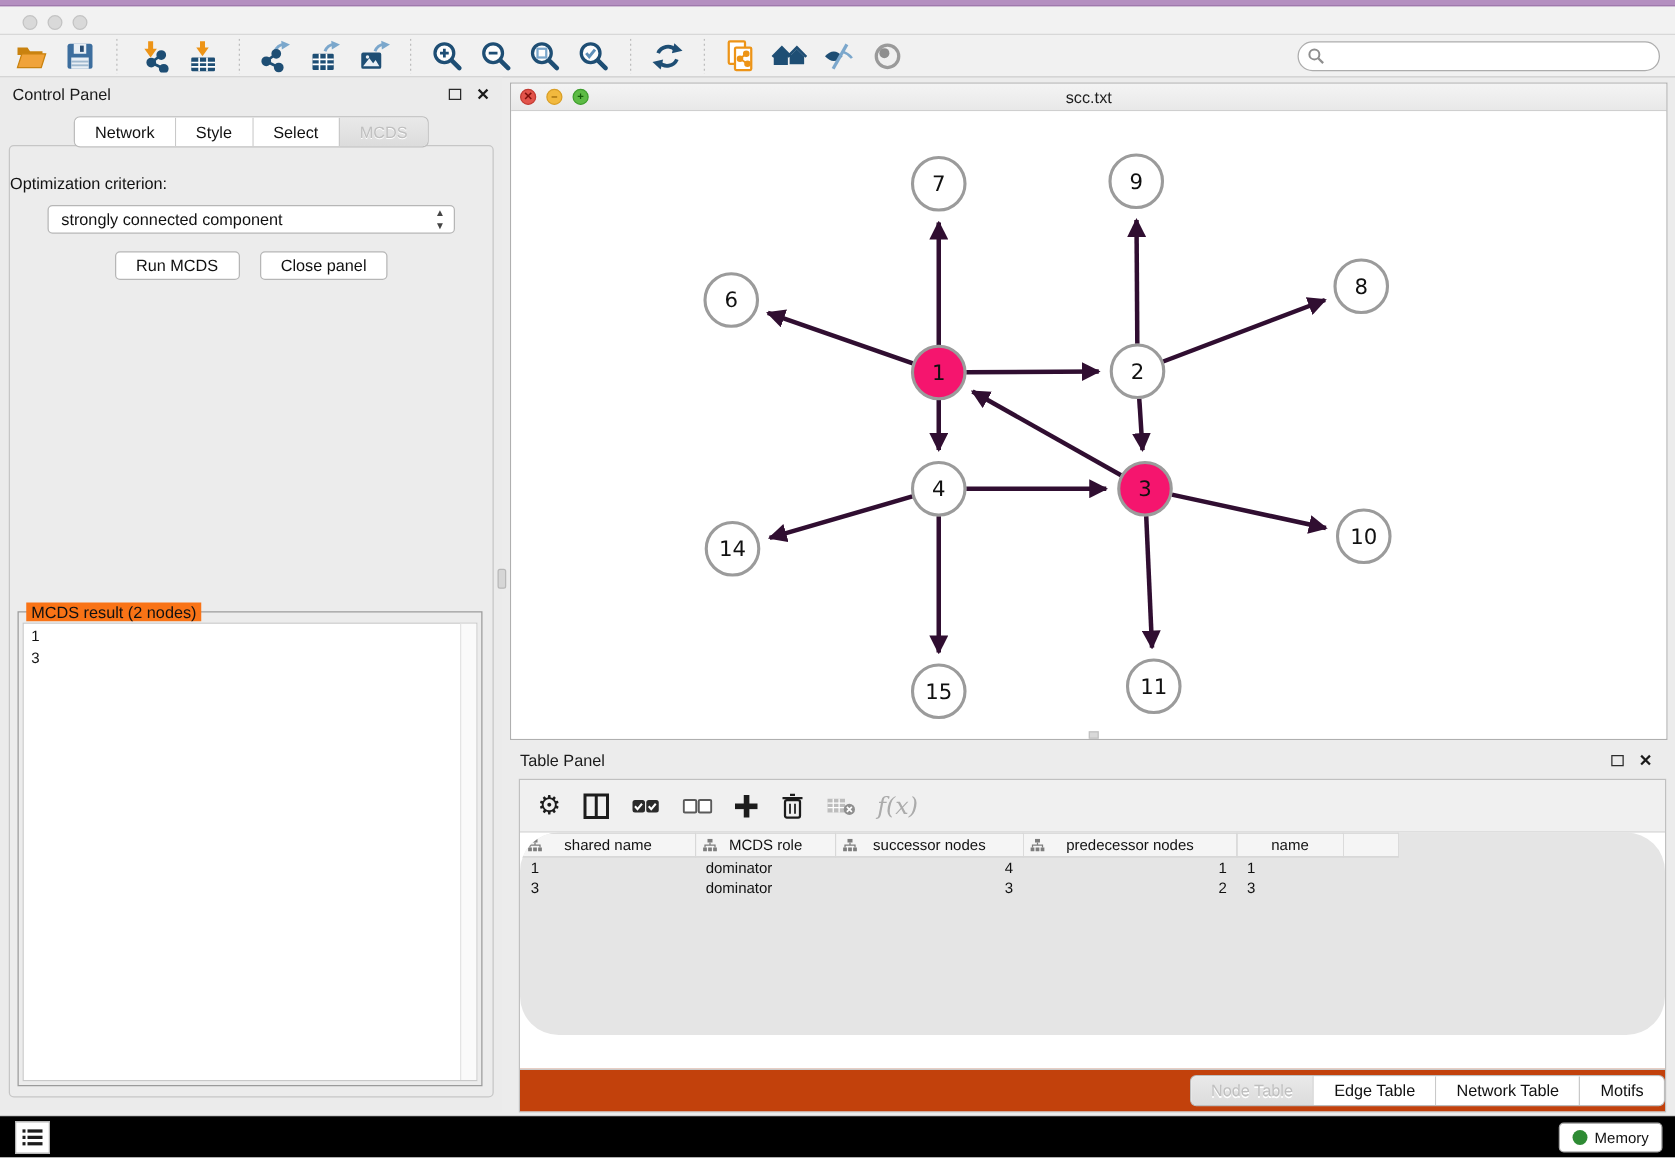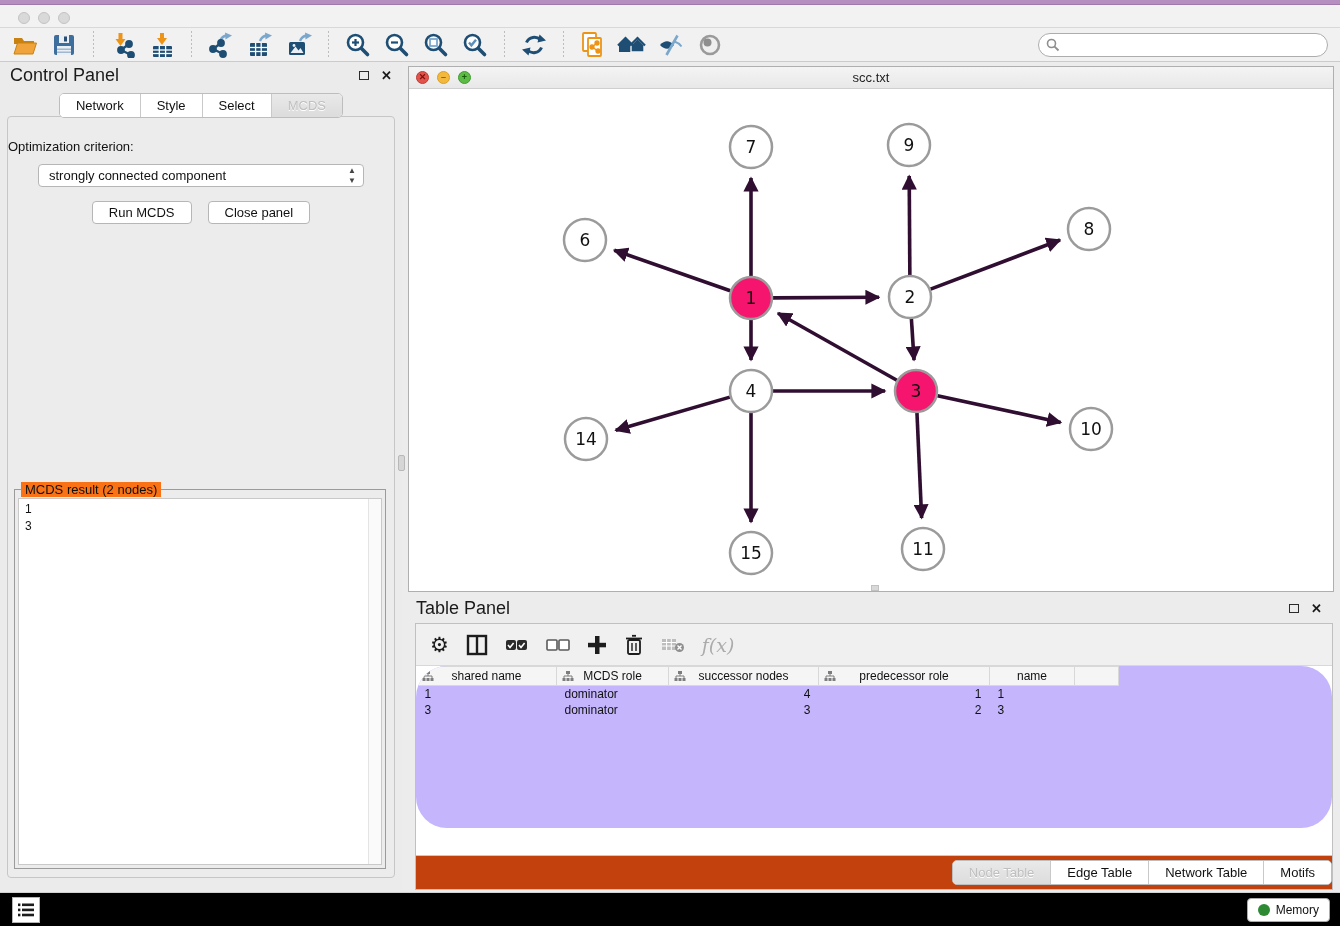--- a/index.html
+++ b/index.html
@@ -24,21 +24,21 @@
   .tbtn { width:30px; height:28px; display:flex; align-items:center; justify-content:center; cursor:default; }
   .tsep { width:1px; height:28px; margin:0 5px;
     background-image:linear-gradient(#BDBDBD 40%, transparent 40%); background-size:1px 4px; }
   #search-wrap { position:absolute; right:12px; top:5px; width:290px; height:24px; }
   #search-input { width:100%; height:100%; border:1px solid #ADADAD; border-radius:13px;
     padding:0 10px 0 26px; font-size:12px; background:#fff; outline:none; }
   #search-icon { position:absolute; left:8px; top:5px; }
   
   #control-panel { position:absolute; left:0; top:62px; width:402px; height:828px; background:#EBEBEB; }
   .panel-head { height:26px; display:flex; align-items:center; padding:0 10px; }
-  .panel-head .ptitle { font-size:18px; color:#1a1a1a; flex:1; }
+  .panel-head .ptitle { font-size:13px; color:#1a1a1a; flex:1; }
   .float-icon { width:10px; height:9px; border:1.6px solid #2b2b2b; margin-right:12px; }
   .close-icon { font-size:13px; font-weight:bold; color:#1a1a1a; line-height:1; }
   .tabrow { display:flex; justify-content:center; margin-top:5px; position:relative; z-index:2; }
   .tabgroup { display:flex; border:1px solid #BDBDBD; border-radius:5px; overflow:hidden; background:#fff; }
   .tab { padding:4px 16px; font-size:13px; color:#111; background:#fff; border-right:1px solid #C9C9C9; cursor:default; }
   .tab:last-child { border-right:none; }
   .tab.active { background:linear-gradient(#E9E9E9,#DCDCDC); color:#BFBFBF; text-shadow:0 1px 0 #fff; }
   #cp-content { position:absolute; left:7px; right:7px; top:54px; bottom:12px;
     background:#ECECEC; border:1px solid #C6C6C6; border-radius:4px; }
   #opt-label { margin-top:22px; font-size:13px; color:#111; }
@@ -71,21 +71,21 @@
   #splitter-grip { position:absolute; left:398px; top:455px; width:7px; height:16px; background:#D6D6D6; border:1px solid #B8B8B8; border-radius:2px; }
   
   #table-panel { position:absolute; left:408px; top:595px; width:926px; height:297px; }
   #tp-content { position:absolute; left:7px; right:1px; top:28px; bottom:2px;
     border:1px solid #C0C0C0; background:#fff; display:flex; flex-direction:column; }
   #tp-toolbar { height:42px; background:#F0F0F0; border-bottom:1px solid #D8D8D8;
     display:flex; align-items:center; gap:17px; padding-left:14px; flex:0 0 auto; }
   .tp-icon { display:flex; align-items:center; justify-content:center; cursor:default; }
   #gear-glyph { font-size:21px; color:#1c1c1c; }
   #fx-glyph { font-family:"DejaVu Serif", serif; font-style:italic; font-size:19px; color:#ABABAB; }
-  #tp-tablewrap { flex:1 1 auto; background:#c4b5fd; overflow:hidden;border-radius:31px; }
+  #tp-tablewrap { flex:1 1 auto; background:#e5e5e5; overflow:hidden;border-radius:31px; }
   #node-table { border-collapse:collapse; table-layout:fixed; width:702px; }
   #node-table th { height:19px; background:#F5F5F5; border:1px solid #D8D8D8; border-left:none;
     font-size:12px; font-weight:normal; color:#111; position:relative; text-align:center; }
   #node-table th:first-child { border-left:1px solid #D8D8D8; }
   #node-table th .hier { position:absolute; left:5px; top:4px; }
   #node-table td { height:16px; font-size:12px; color:#111; padding:0 8px; white-space:nowrap; }
   .al { text-align:left; } .ar { text-align:right; }
   #tp-tabs { height:34px; background:#c2410c; border-top:1px solid #C9C9C9;
     display:flex; align-items:center; justify-content:flex-end; flex:0 0 auto;margin-top:27px; }
   
@@ -472,21 +472,21 @@
               <span>successor nodes</span>
             </th>
             <th>
               <svg class="hier" width="12" height="11" viewBox="0 0 12 11">
                   <rect x="4" y="0" width="4" height="3" fill="#7D7D7D"></rect>
                   <path d="M6 3 v2 M2 7 V5 H10 v2" stroke="#7D7D7D" fill="none" stroke-width="1"></path>
                   <rect x="0.5" y="7" width="3" height="3" fill="#7D7D7D"></rect>
                   <rect x="4.5" y="7" width="3" height="3" fill="#7D7D7D"></rect>
                   <rect x="8.5" y="7" width="3" height="3" fill="#7D7D7D"></rect>
                 </svg>
-              <span>predecessor role</span>
+              <span>predecessor nodes</span>
             </th>
             <th><span>name</span></th>
             <th></th>
           </tr>
         </thead>
         <tbody>
           <tr>
             <td class="al">1</td>
             <td class="al">dominator</td>
             <td class="ar">4</td>

